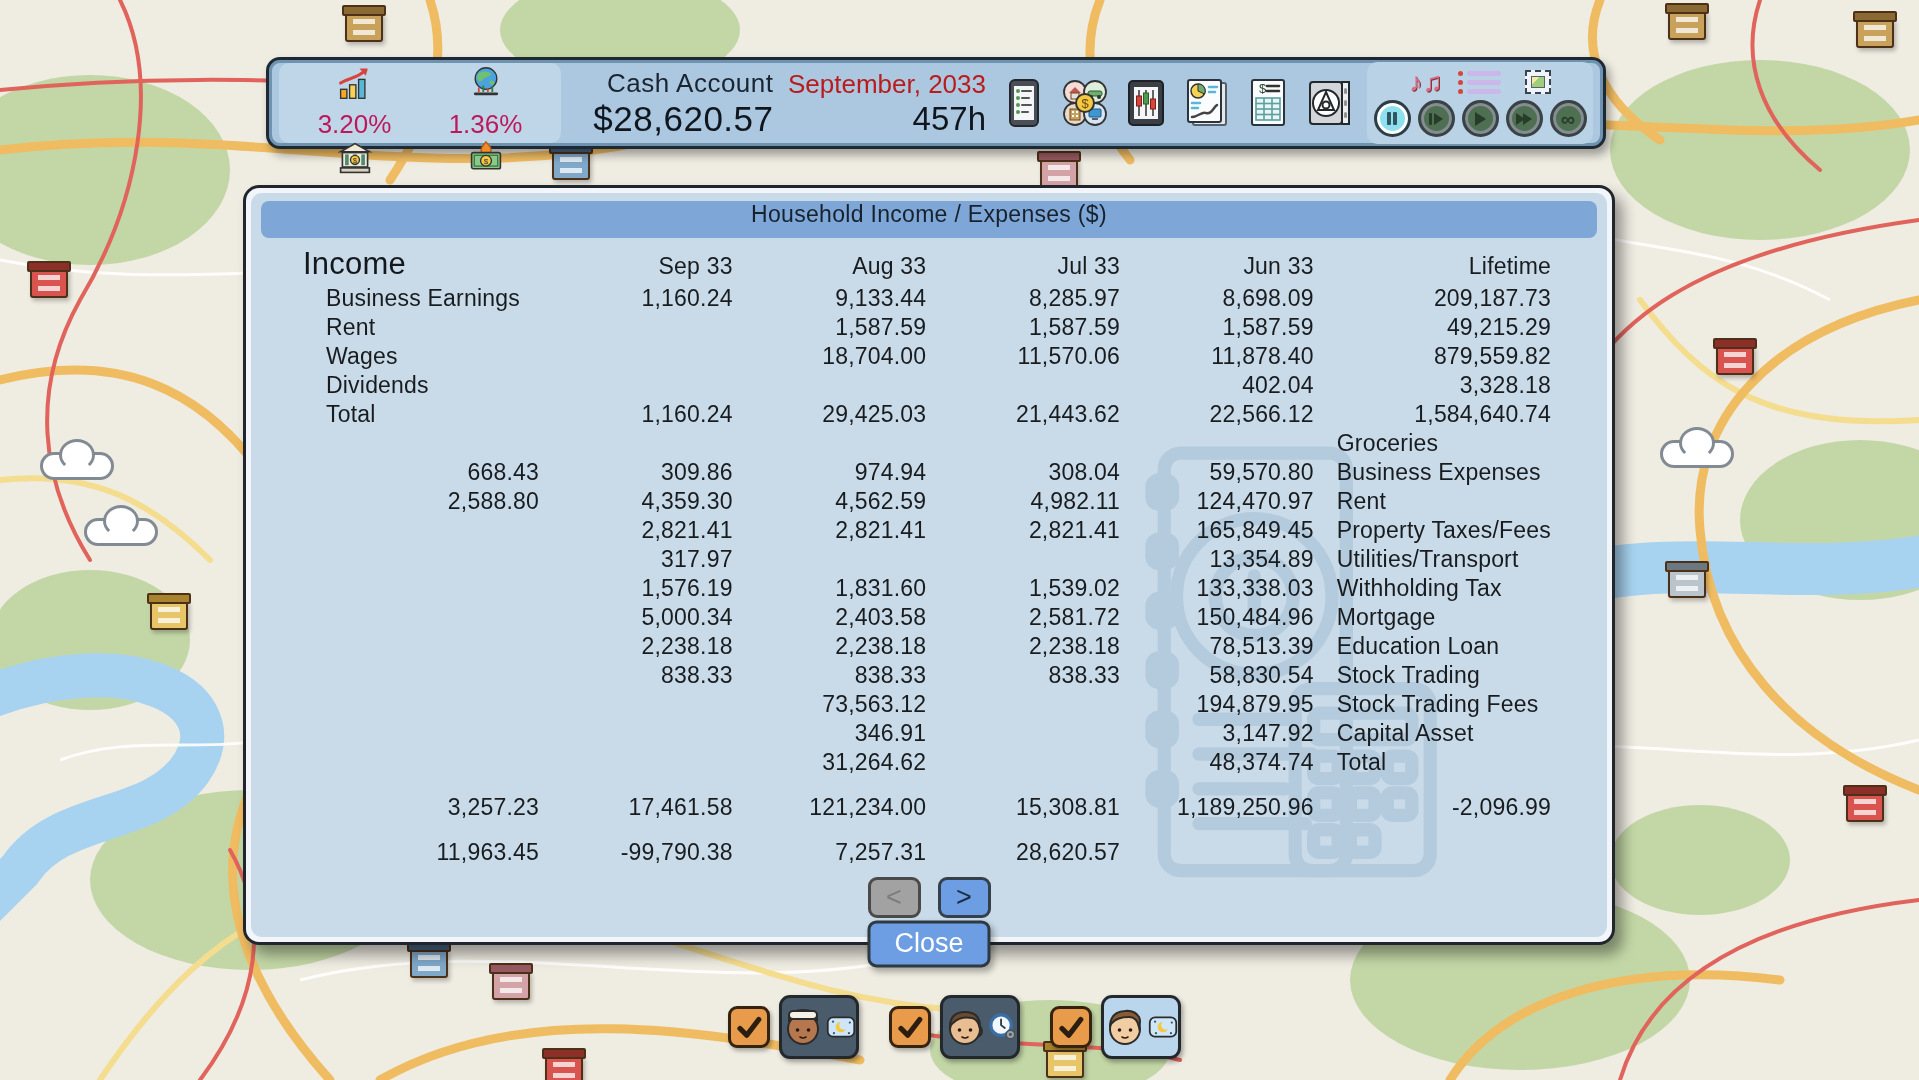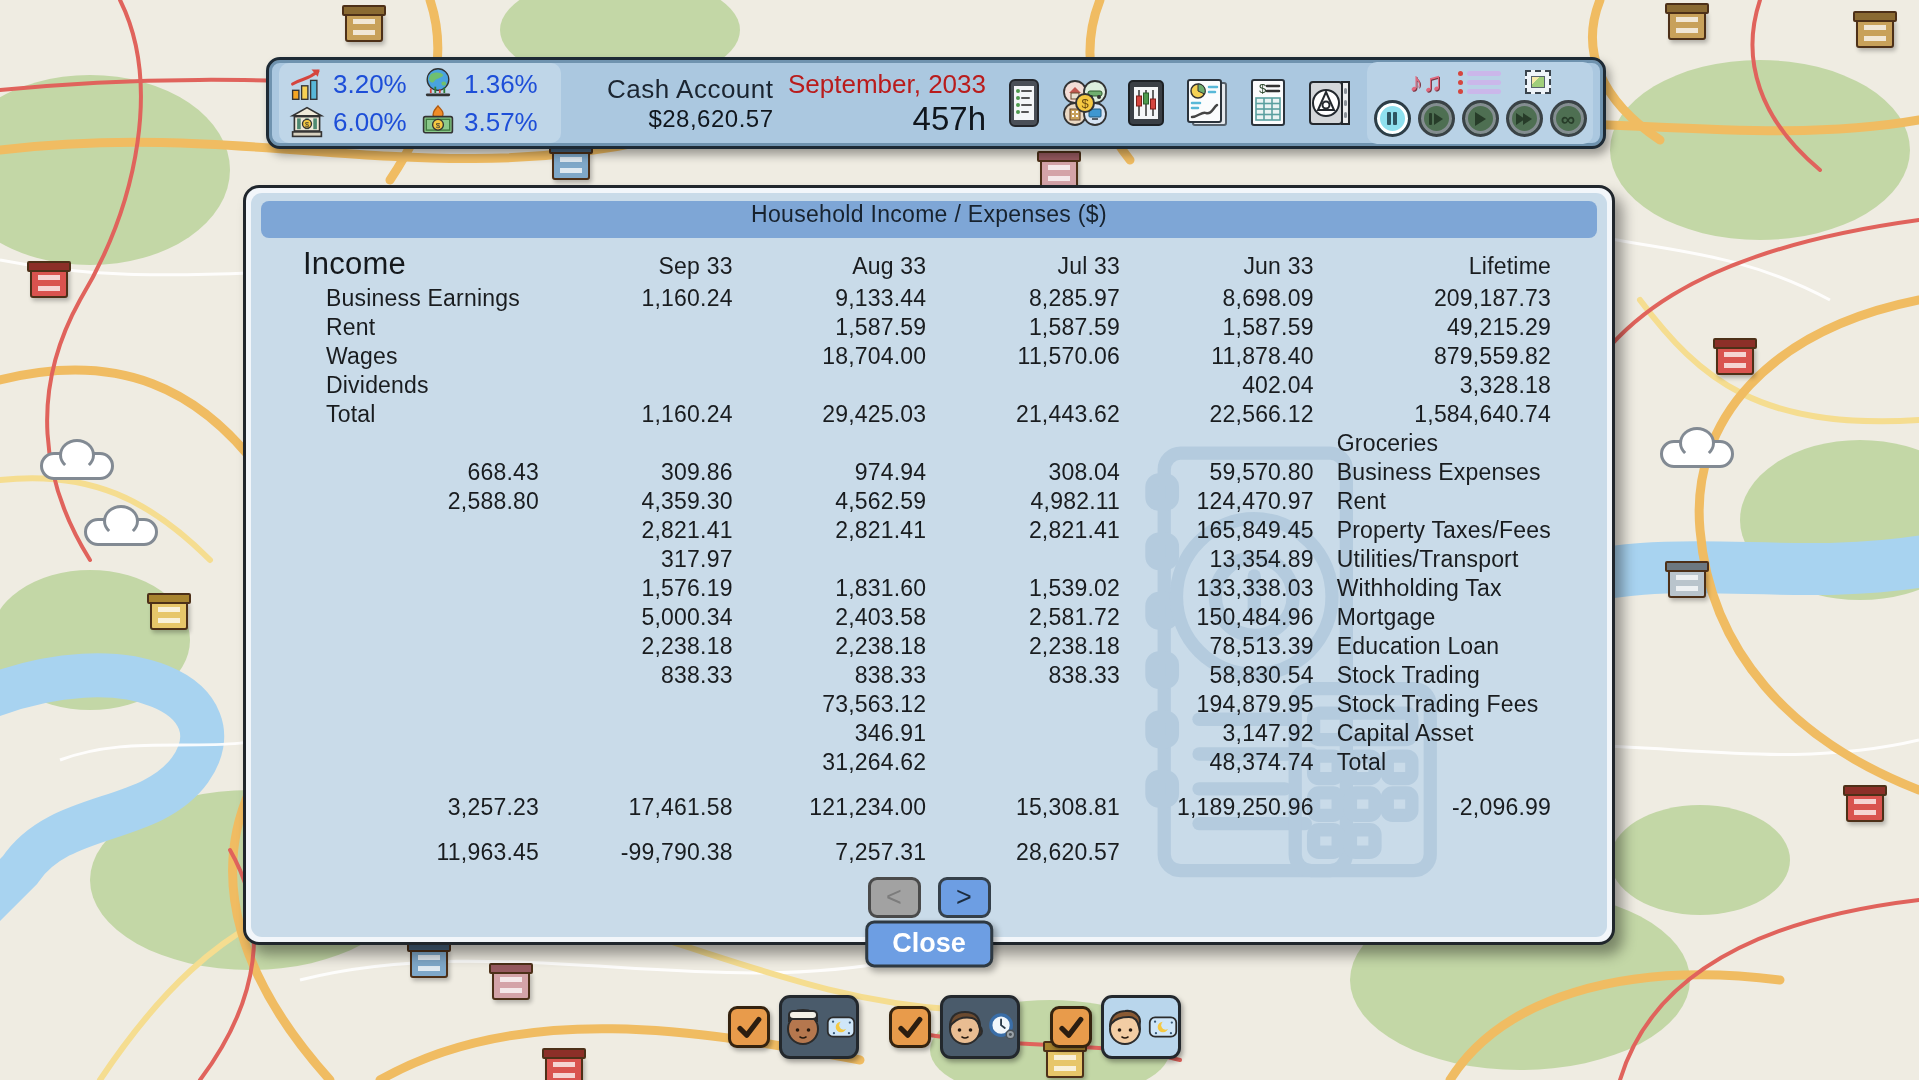--- a/index.html
+++ b/index.html
@@ -19,24 +19,24 @@
   .cloud::before { content:""; position:absolute; left:16px; top:-16px; width:30px; height:26px;
          background:#fff; border:3px solid #828a93; border-radius:50%; border-bottom-color:#fff; }
 
   
   .topbar { position:absolute; left:266px; top:57px; width:1340px; height:92px;
             background:#abc8e0; border:3px solid #1d2a35; border-radius:14px;
             box-shadow:inset 0 0 0 3px #6f93af, 4px 6px 10px rgba(0,0,0,.35);
             display:flex; align-items:center; gap:10px; padding:4px 10px; }
   .stats-panel { width:282px; height:80px; background:#bfd6e8; border-radius:10px;
             display:grid; grid-template-columns:1fr 1fr; align-items:center; padding:2px 10px; }
-  .stat { display:flex; align-items:center; gap:8px; font-size:26px; color:#1d4ed8; }
+  .stat { display:flex; align-items:center; gap:8px; font-size:26px; color:#be185d;flex-direction:column; }
   .cash-block, .date-block { flex:1; display:flex; flex-direction:column; align-items:flex-end; justify-content:center; }
   .bar-label { font-size:26px; color:#1b2531; letter-spacing:.5px; }
-  .bar-value { font-size:24px; color:#10161d; letter-spacing:.5px; }
+  .bar-value { font-size:35px; color:#10161d; letter-spacing:.5px; }
   .date-value { font-size:26px; color:#b91c1c; }
   .hours-value { font-size:33px; color:#10161d; }
   .menu-icons { display:flex; align-items:center; gap:13px; padding:0 4px; }
   .menu-icon { width:48px; height:50px; display:flex; align-items:center; justify-content:center; cursor:pointer; }
   .media-panel { width:226px; height:82px; background:#b9d2e6; border-radius:10px;
             display:flex; flex-direction:column; align-items:center; justify-content:space-evenly; padding:2px 6px; }
   .media-row { display:flex; align-items:center; gap:24px; }
   .music-glyph { font-size:27px; color:#e0697e; line-height:1; text-shadow:1px 1px 0 #7c3340; }
   .playlist-glyph { display:flex; flex-direction:column; gap:4px; }
   .playlist-glyph i { display:block; width:34px; height:5px; background:#cbb7ea; border-radius:3px; position:relative; }
@@ -71,21 +71,21 @@
   .row-label { padding-left:23px; }
   .net-label { font-size:29px; padding-top:16px; color:#14181c; }
   .net-num { padding-top:16px; }
   .nav-row { position:relative; z-index:2; display:flex; justify-content:center; gap:17px; margin-top:10px; }
   .nav-btn { width:53px; height:41px; border-radius:9px; font-size:27px; display:flex; align-items:center; justify-content:center;
              border:3px solid #35404a; cursor:pointer; font-family:inherit; }
   .nav-btn.prev { background:#a2a2a2; border-color:#4a4a4a; color:#7c7c7c; }
   .nav-btn.next { background:#6d9ee3; color:#1c2c3e; }
   .close-btn { position:absolute; left:50%; bottom:0; transform:translate(-50%,54%); z-index:5;
              background:#6d9ee3; border:3px solid #2e3942; border-radius:9px; color:#fff;
-             font-size:27px; padding:5px 24px; cursor:pointer; font-family:inherit; box-shadow:3px 4px 6px rgba(0,0,0,.3);font-weight:bold; }
+             font-size:27px; padding:5px 24px; cursor:pointer; font-family:inherit; box-shadow:3px 4px 6px rgba(0,0,0,.3); }
 
   
   .char-tray { position:absolute; left:728px; top:995px; display:flex; gap:30px; align-items:center; }
   .char-group { display:flex; align-items:center; gap:9px; }
   .checkbox { width:42px; height:42px; background:#e89b4b; border:3px solid #35230f; border-radius:9px;
               display:flex; align-items:center; justify-content:center; cursor:pointer; box-shadow:2px 3px 4px rgba(0,0,0,.3); }
   .char-card { width:80px; height:64px; border-radius:11px; border:3px solid #23282d;
               display:flex; align-items:center; justify-content:center; gap:3px; cursor:pointer; box-shadow:2px 3px 5px rgba(0,0,0,.35); }
   .card-dark { background:#4a5b6b; }
   .card-light { background:#b9d6ec; }

